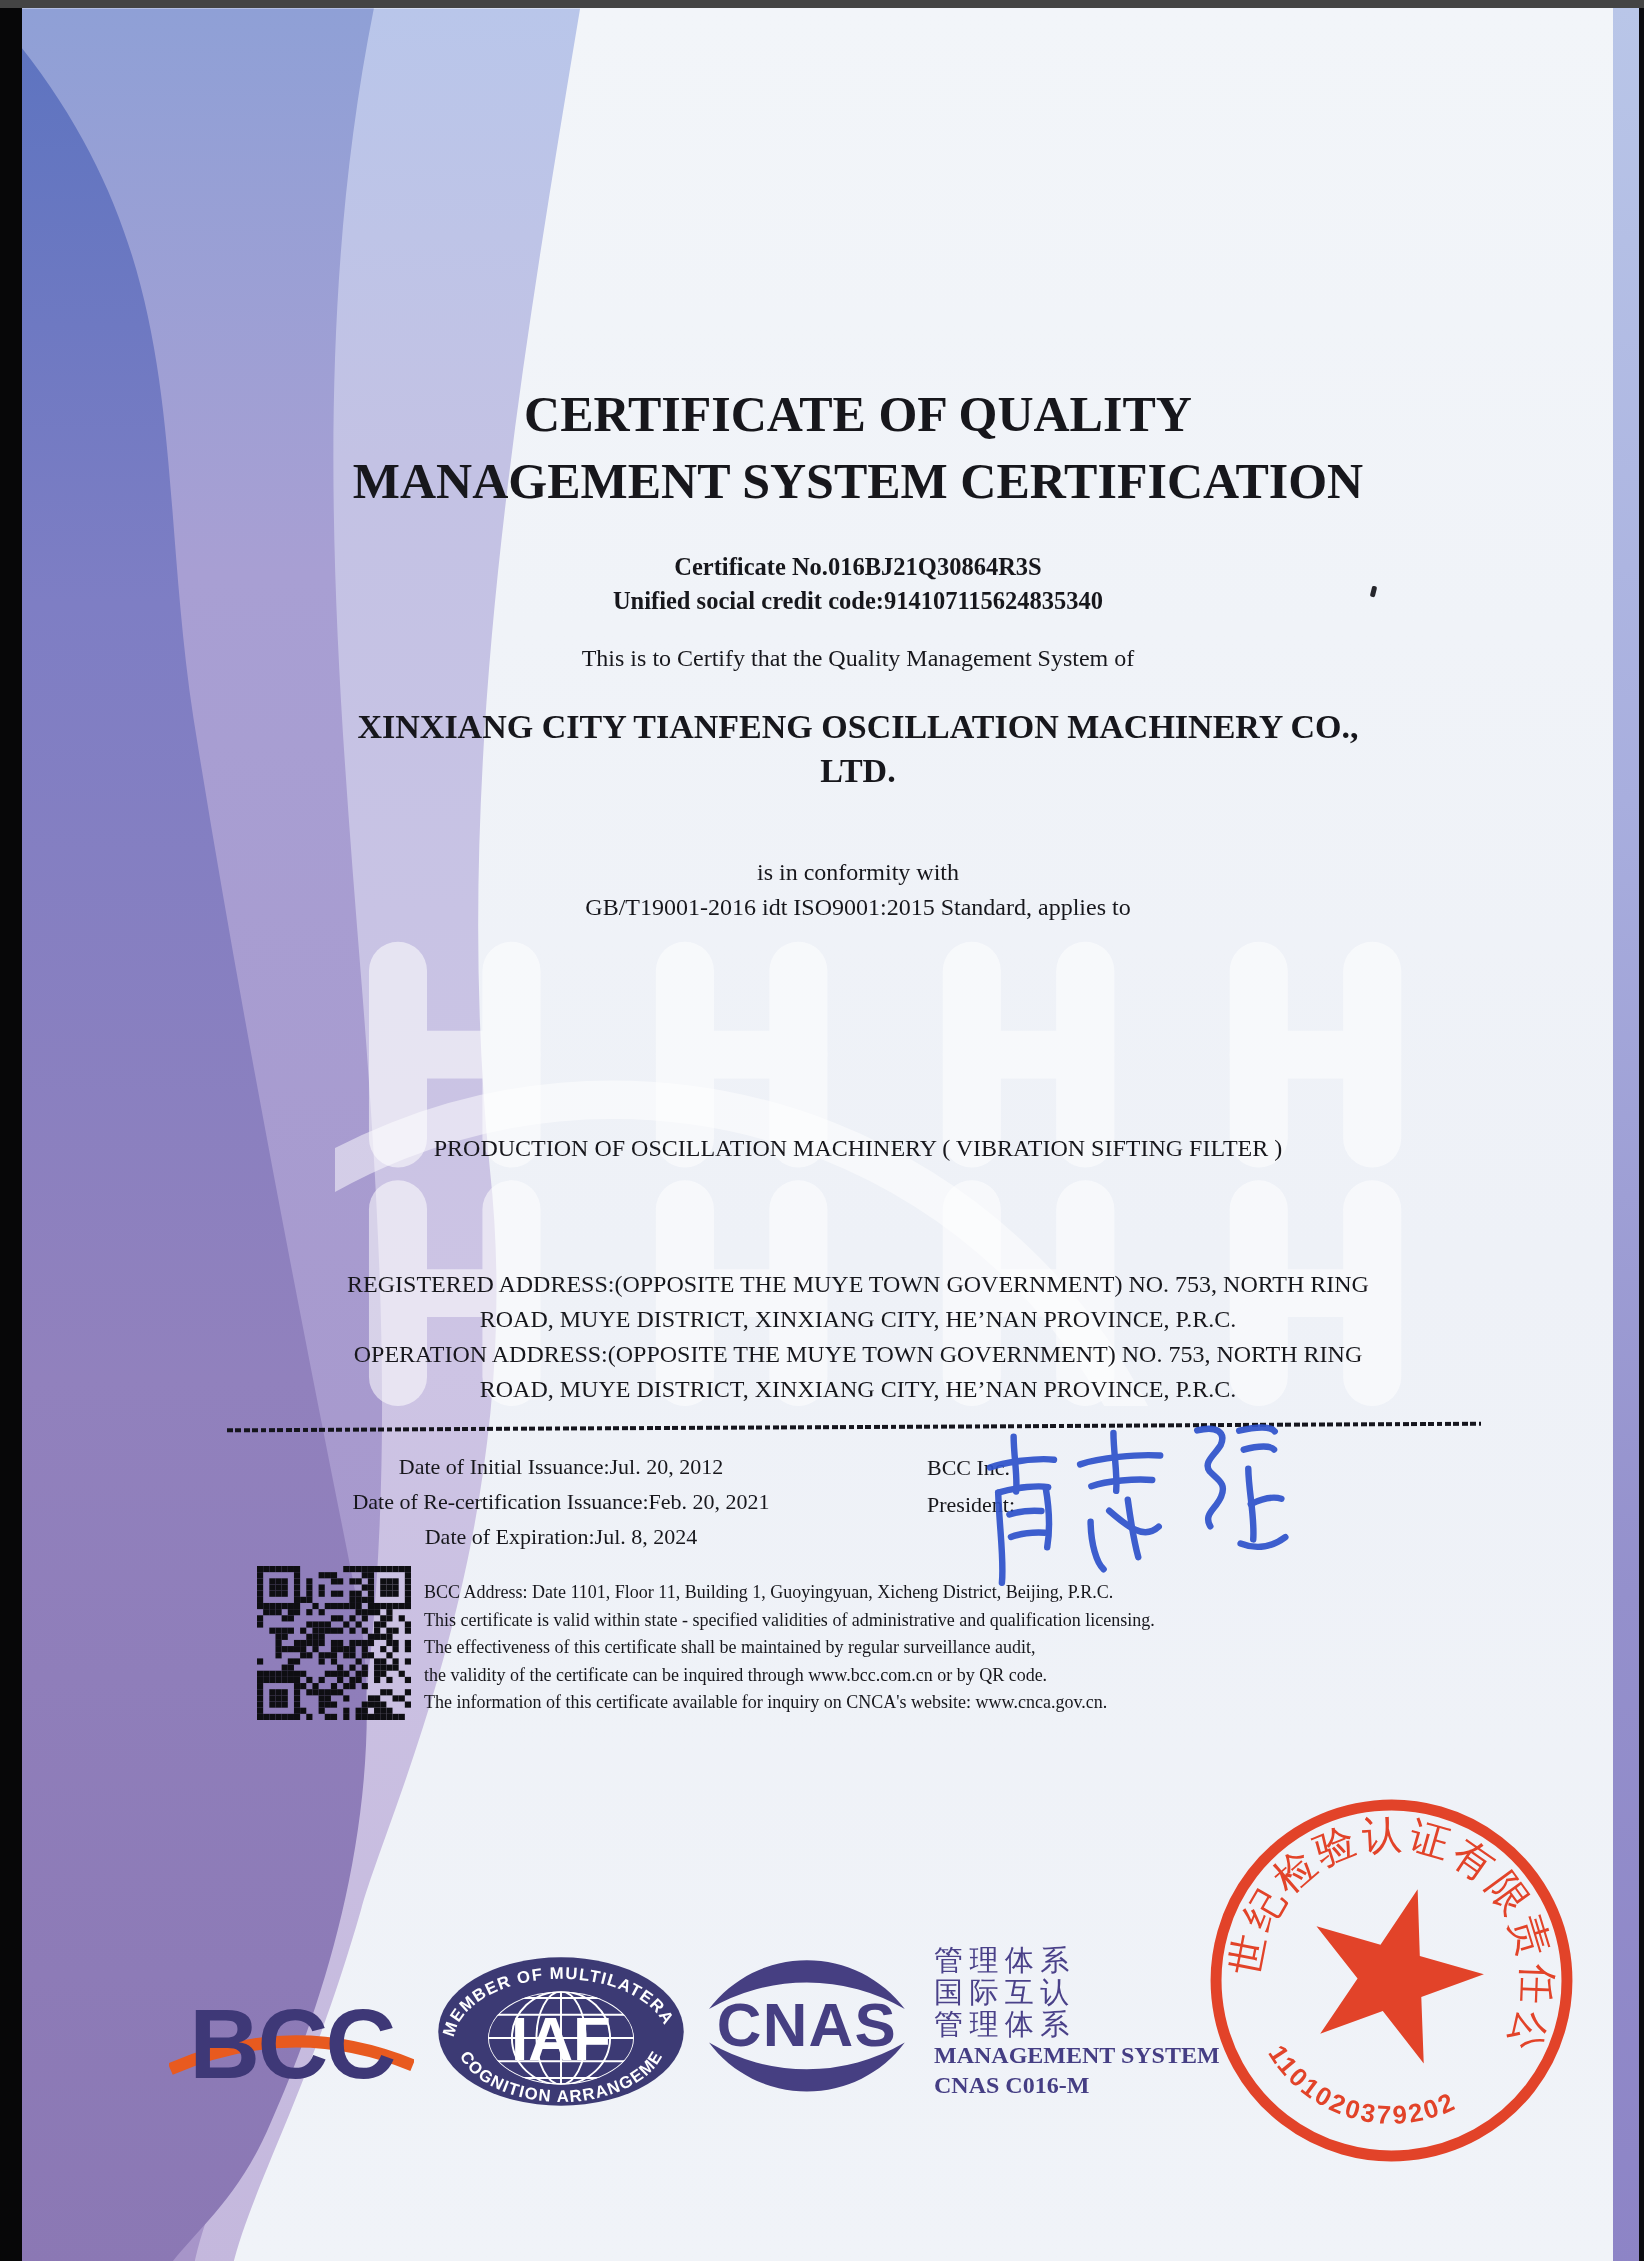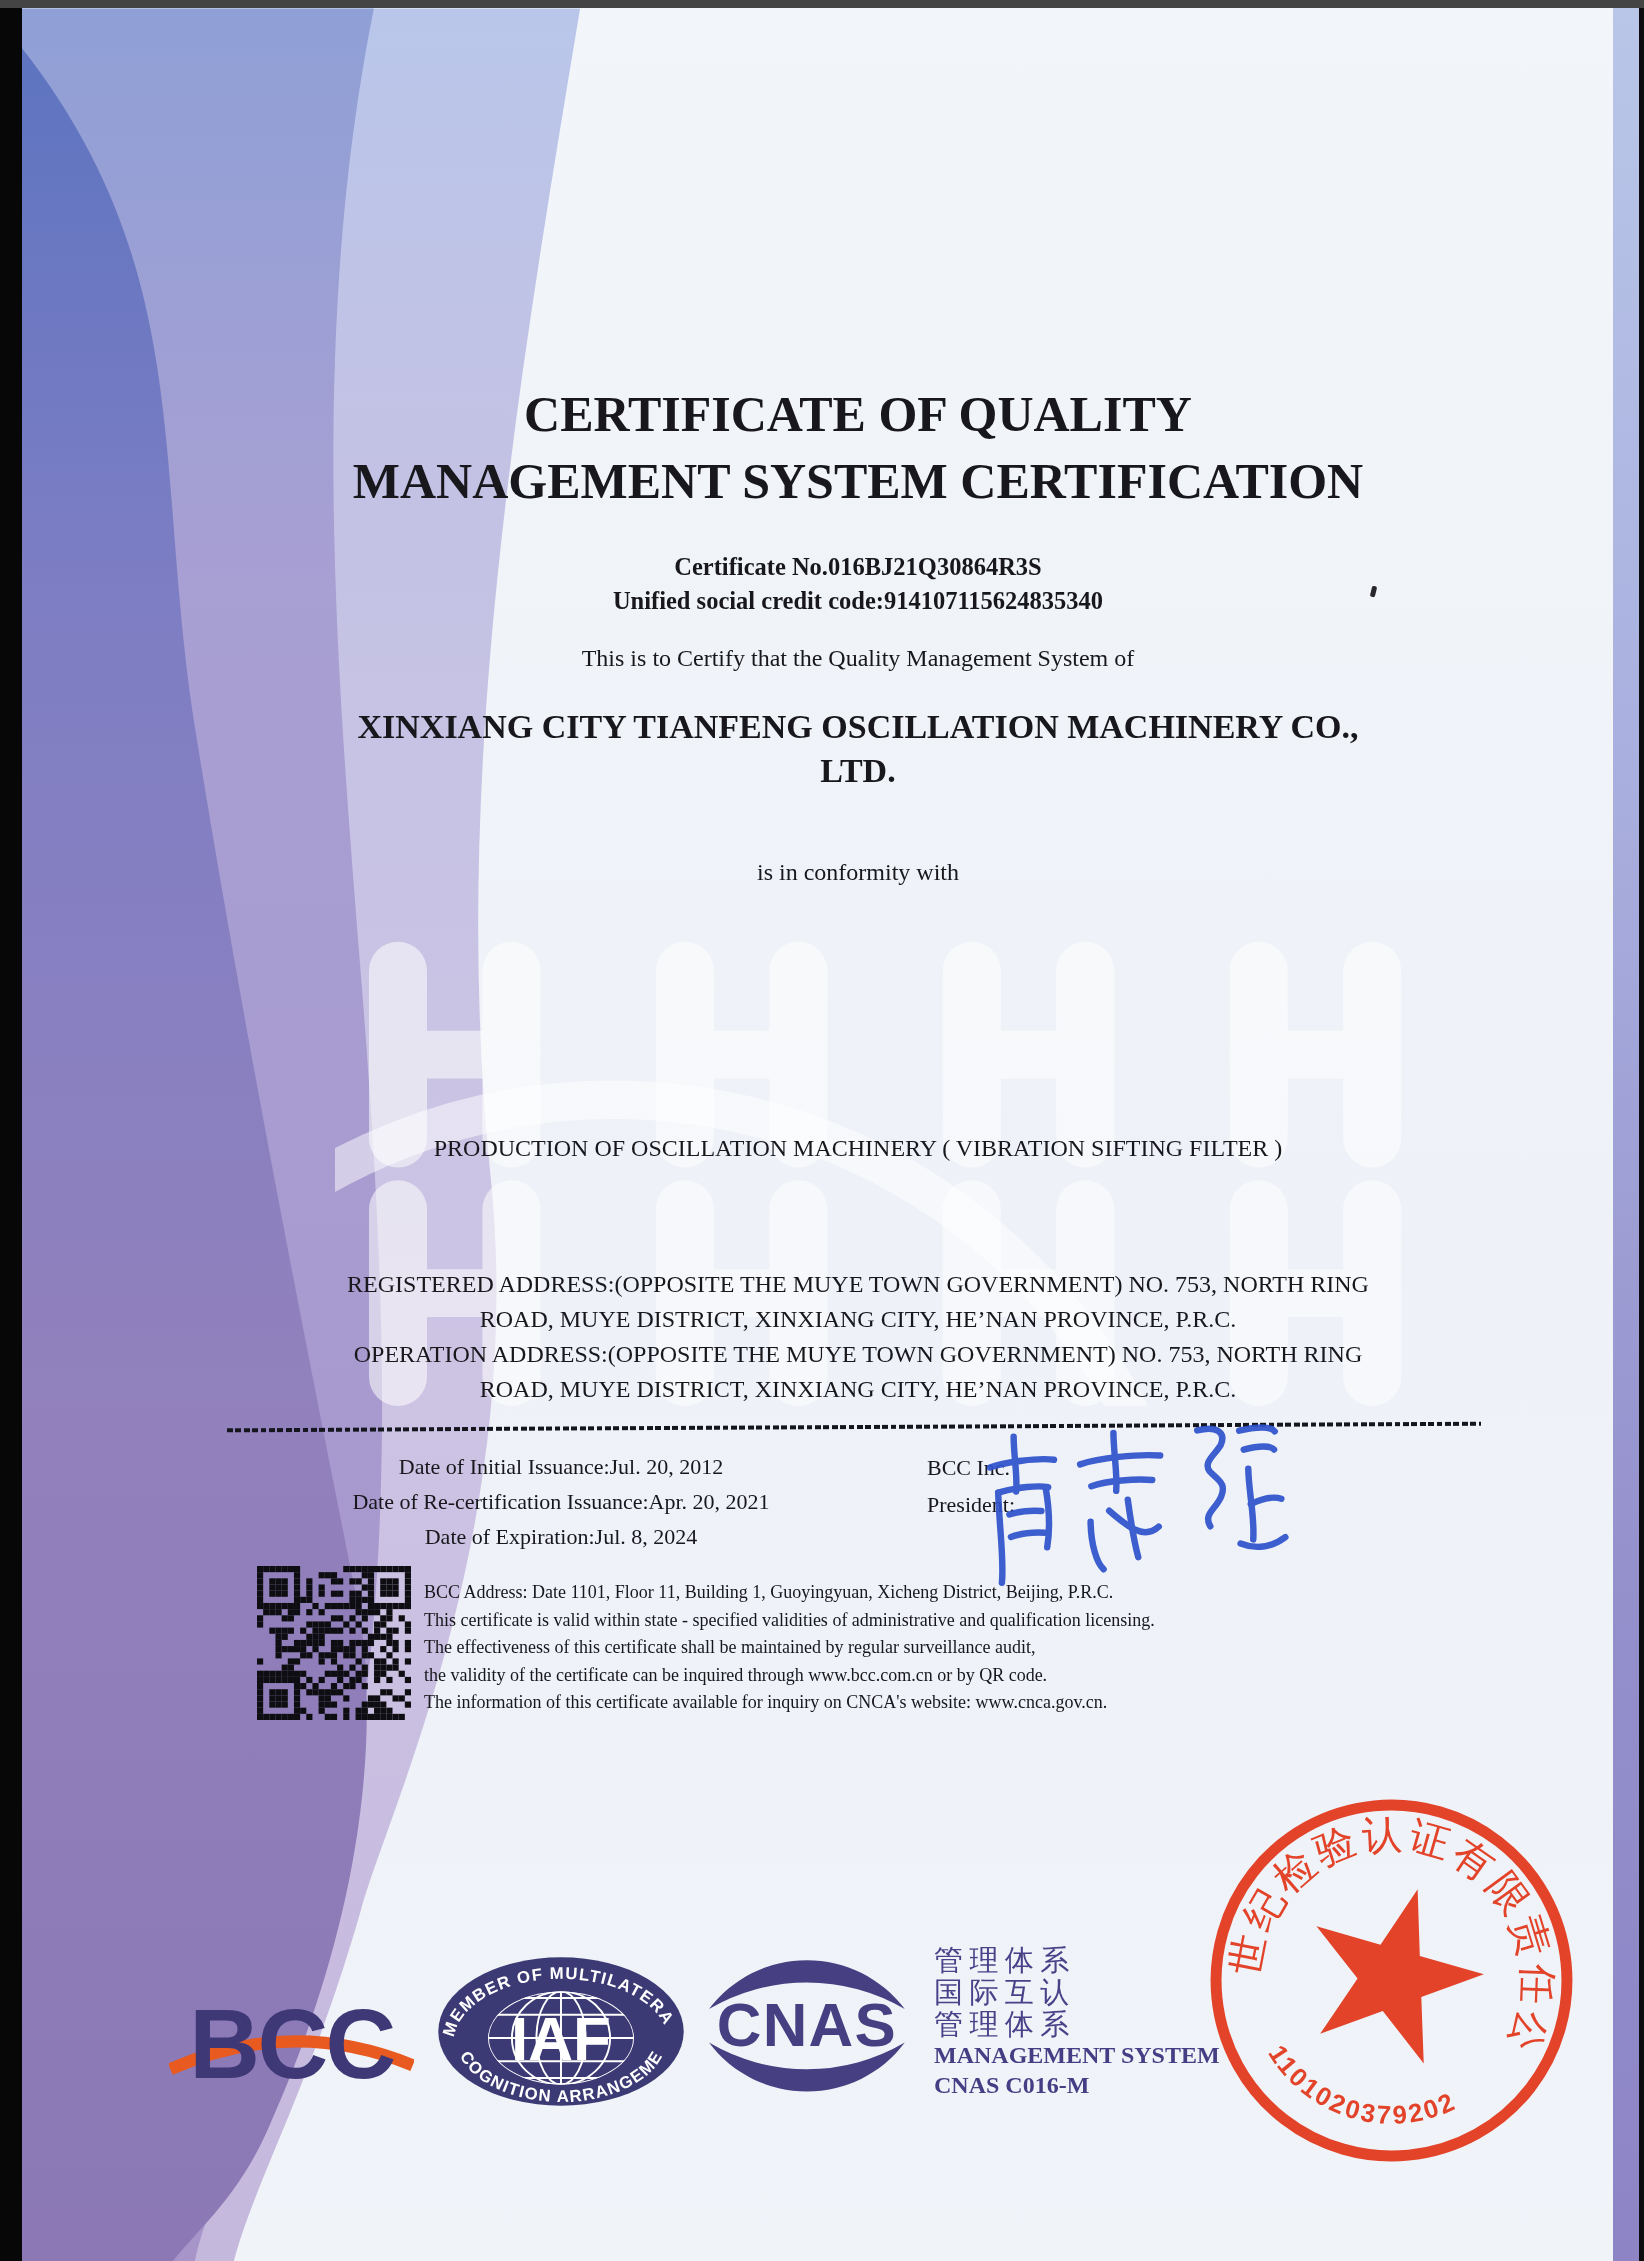--- a/index.html
+++ b/index.html
@@ -117,33 +117,34 @@
     <div>MANAGEMENT SYSTEM CERTIFICATION</div>
   </div>
   <div class="abs ctr txt certno">Certificate No.016BJ21Q30864R3S</div>
   <div class="abs ctr txt credit">Unified social credit code:914107115624835340</div>
   <div class="abs ctr txt company">
     <div>XINXIANG CITY TIANFENG OSCILLATION MACHINERY CO.,</div>
     <div>LTD.</div>
   </div>
   <div class="abs ctr txt certify">This is to Certify that the Quality Management System of</div>
   <div class="abs ctr txt conf">is in conformity with</div>
+  <div class="abs ctr txt std">GB/T19001-2016 idt ISO9001:2015 Standard, applies to</div>
   <div class="abs ctr txt scope">PRODUCTION OF OSCILLATION MACHINERY ( VIBRATION SIFTING FILTER )</div>
   <div class="abs ctr txt addr">
     <div>REGISTERED ADDRESS:(OPPOSITE THE MUYE TOWN GOVERNMENT) NO. 753, NORTH RING</div>
     <div>ROAD, MUYE DISTRICT, XINXIANG CITY, HE’NAN PROVINCE, P.R.C.</div>
     <div>OPERATION ADDRESS:(OPPOSITE THE MUYE TOWN GOVERNMENT) NO. 753, NORTH RING</div>
     <div>ROAD, MUYE DISTRICT, XINXIANG CITY, HE’NAN PROVINCE, P.R.C.</div>
   </div>
 
   <div class="abs dash-line"></div>
 
   <div class="abs txt dates">
     <div>Date of Initial Issuance:Jul. 20, 2012</div>
-    <div>Date of Re-certification Issuance:Apr. 20, 2021</div>
+    <div>Date of Re-certification Issuance:Feb. 20, 2021</div>
     <div>Date of Expiration:Jul. 8, 2024</div>
   </div>
 
   <div class="abs txt issuer">
     <div>BCC Inc.</div>
     <div>President:</div>
   </div>
 
   <svg class="abs sig" width="322" height="168" viewBox="0 0 500 260">
     <g fill="none" stroke="#2e52cb" stroke-width="10" stroke-linecap="round" opacity="0.92" transform="rotate(-4 250 130)">

